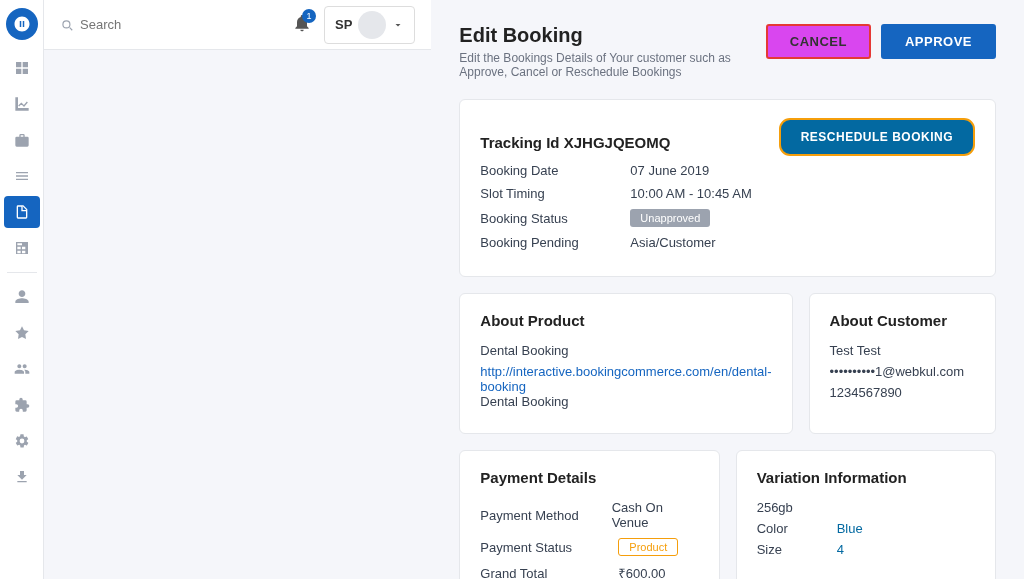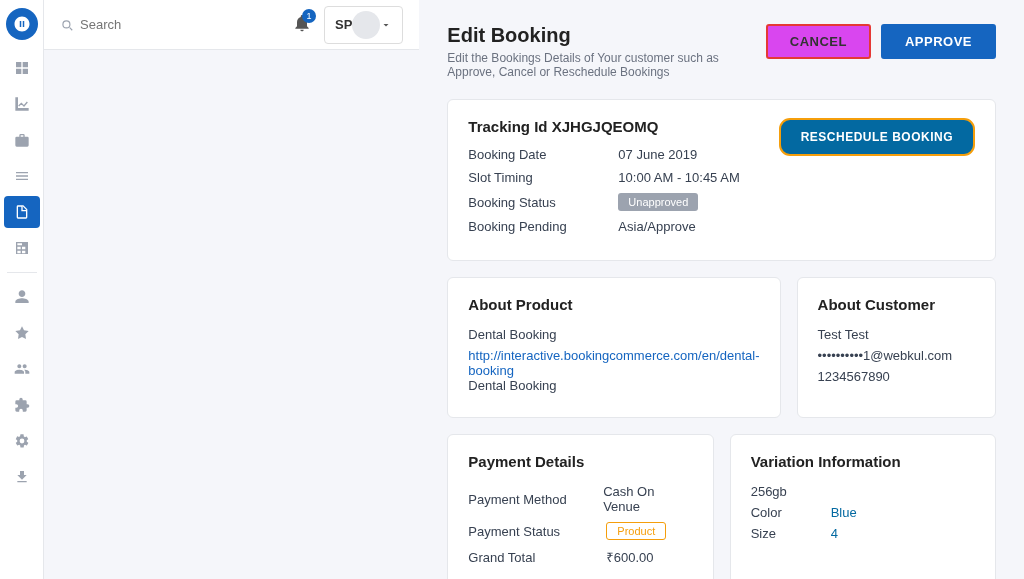--- a/index.html
+++ b/index.html
@@ -81,21 +81,21 @@
       background: #1565c0;
       color: white;
       font-size: 9px;
       width: 14px; height: 14px;
       border-radius: 50%;
       display: flex; align-items: center; justify-content: center;
     }
     .user-btn {
       display: flex;
       align-items: center;
-      gap: 0;
+      gap: 6px;
       border: 1px solid #ddd;
       border-radius: 4px;
       padding: 4px 10px;
       cursor: pointer;
       font-weight: 600;
       font-size: 13px;
       justify-content: flex-end;
     }
     .user-avatar {
       width: 28px; height: 28px;
@@ -170,21 +170,21 @@
       color: #222;
       margin-bottom: 14px;
     }
 
     
     .tracking-card {
       display: flex;
       justify-content: space-between;
       align-items: flex-start;
     }
-    .tracking-info { flex: 1; }
+    .tracking-info { flex: 1; margin-top: 16px; }
     .tracking-id {
       font-size: 15px;
       font-weight: 700;
       color: #222;
       margin-bottom: 12px;
     }
     .info-row {
       display: flex;
       align-items: center;
       margin-bottom: 8px;
@@ -415,21 +415,21 @@
           <div class="info-row">
             <span class="info-label">Slot Timing</span>
             <span class="info-value">10:00 AM - 10:45 AM</span>
           </div>
           <div class="info-row">
             <span class="info-label">Booking Status</span>
             <span class="badge-unapproved">Unapproved</span>
           </div>
           <div class="info-row">
             <span class="info-label">Booking Pending</span>
-            <span class="info-value">Asia/Approve</span>
+            <span class="info-value">Asia/Customer</span>
           </div>
         </div>
         <div>
           <button class="btn-reschedule">RESCHEDULE BOOKING</button>
         </div>
       </div>
     </div>
 
     <div class="two-col">
       <div class="card about-product">

